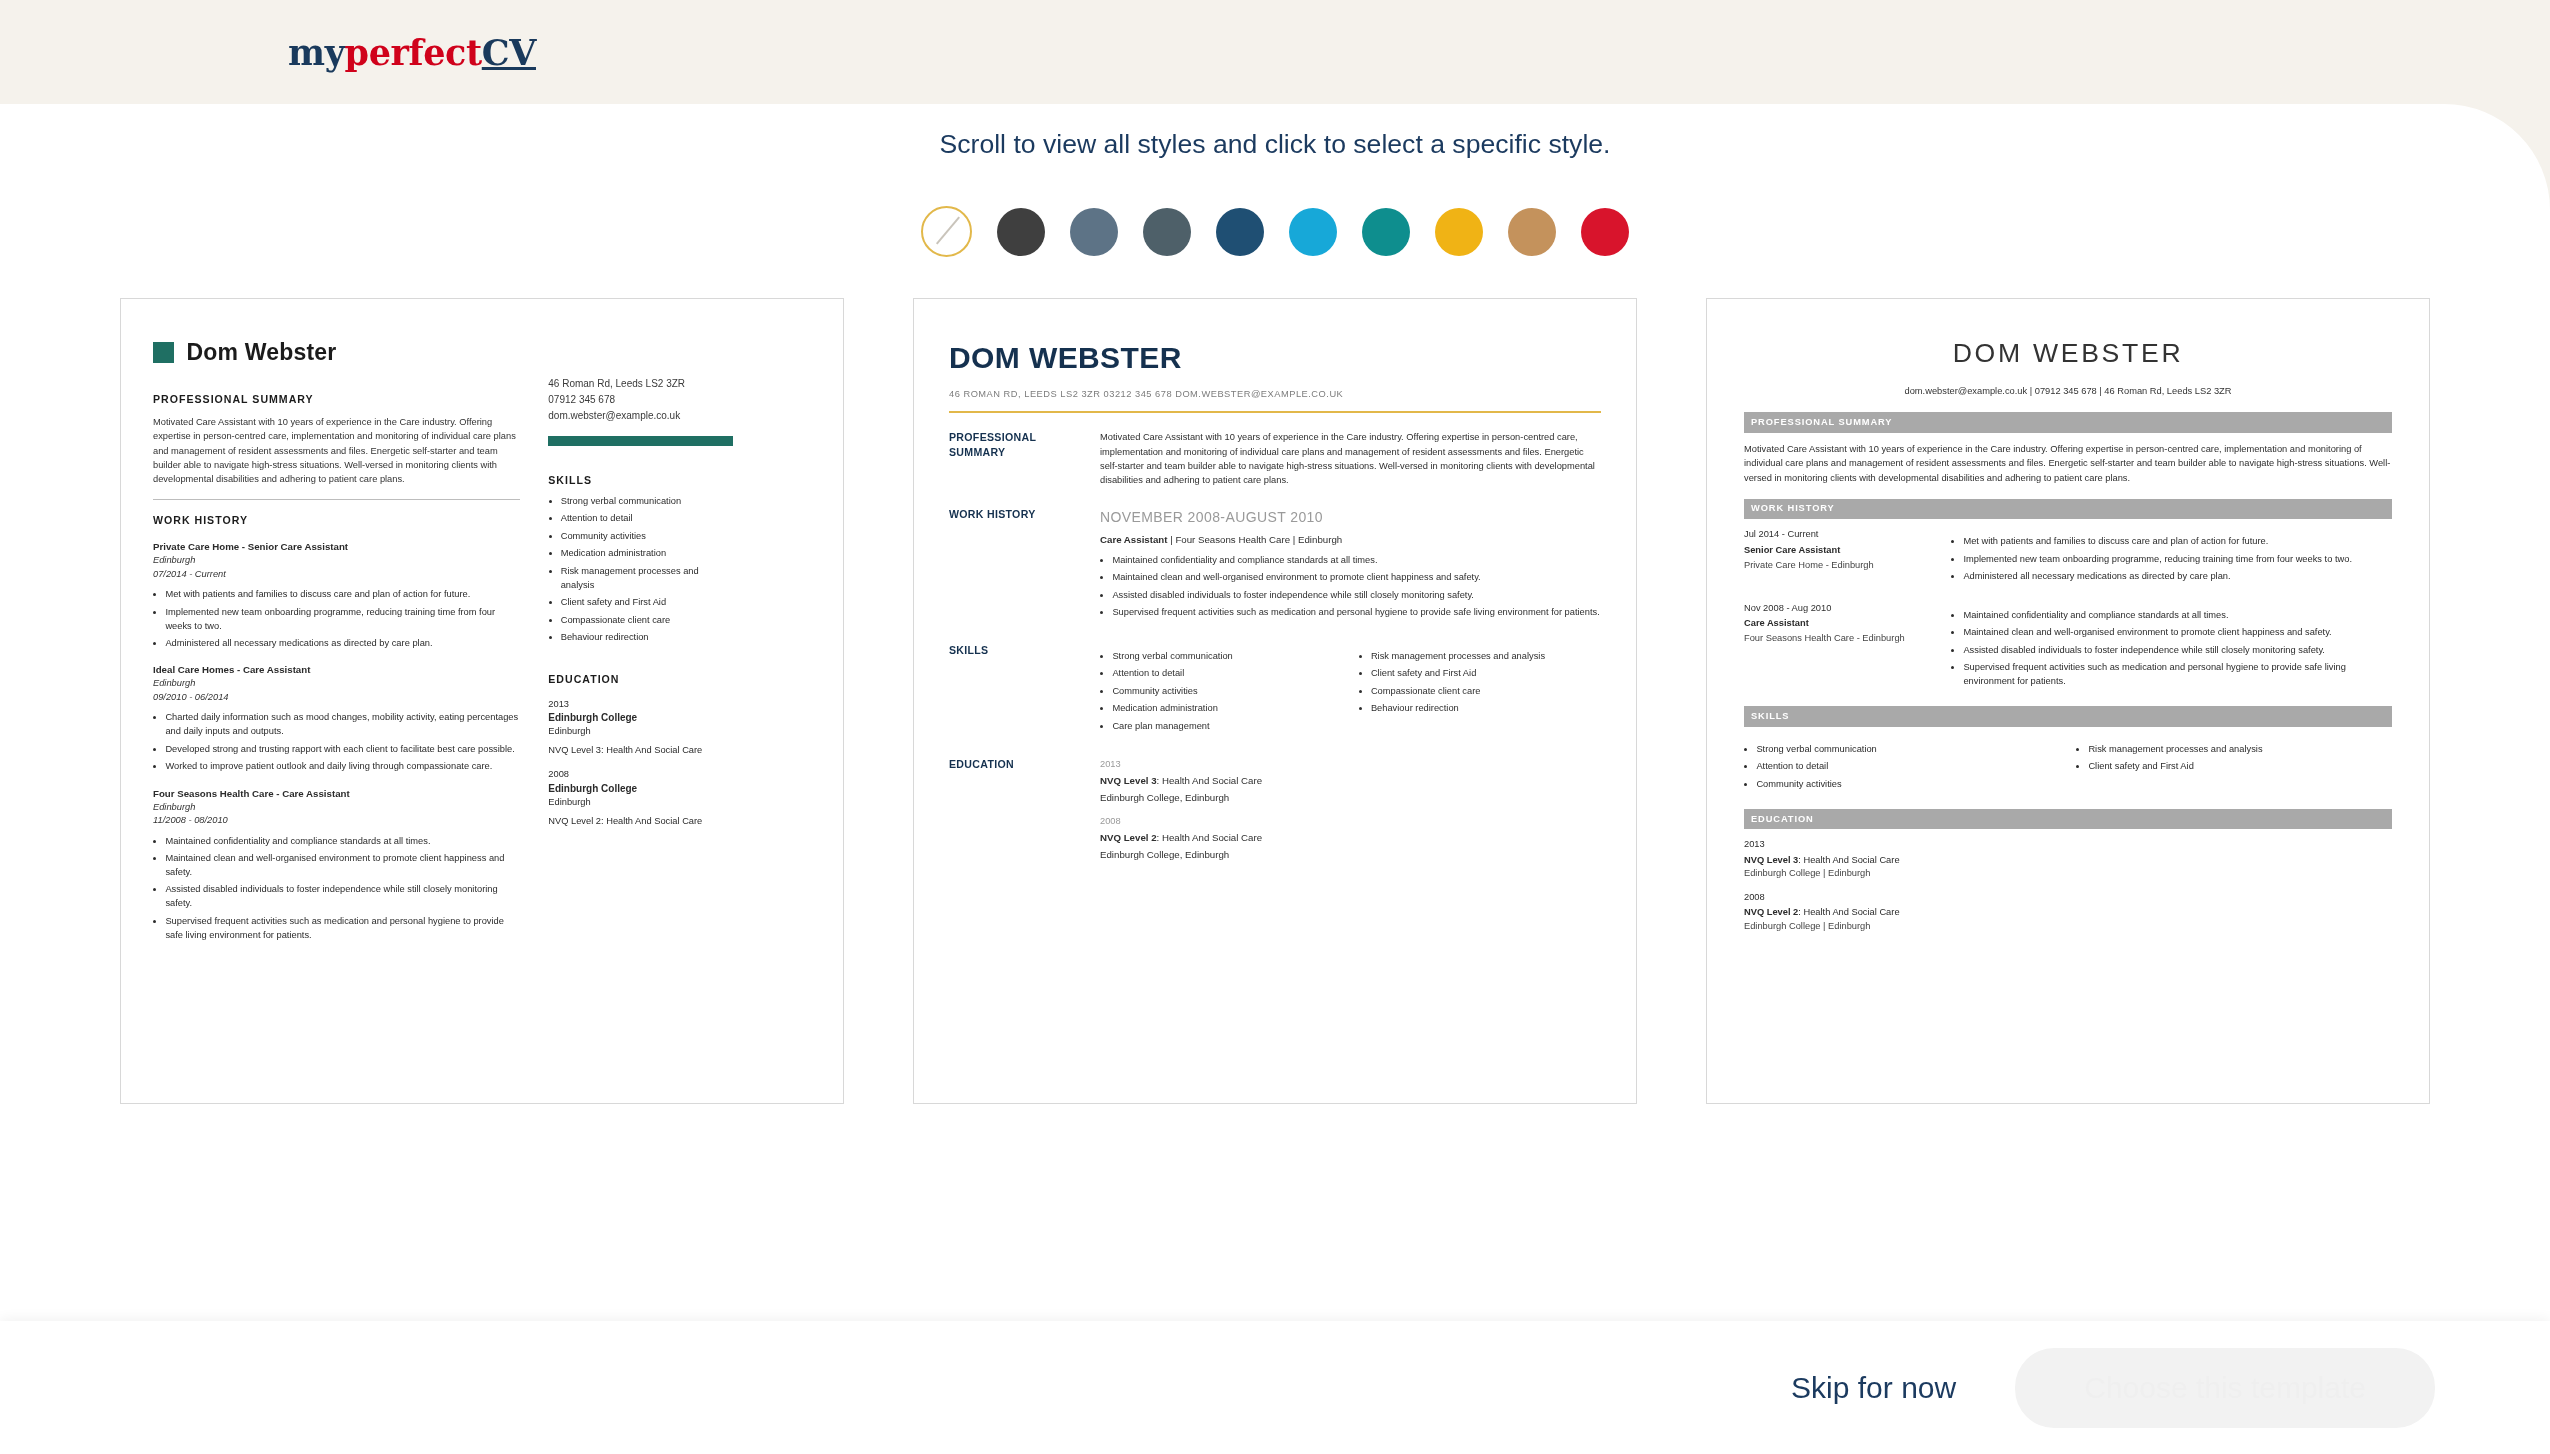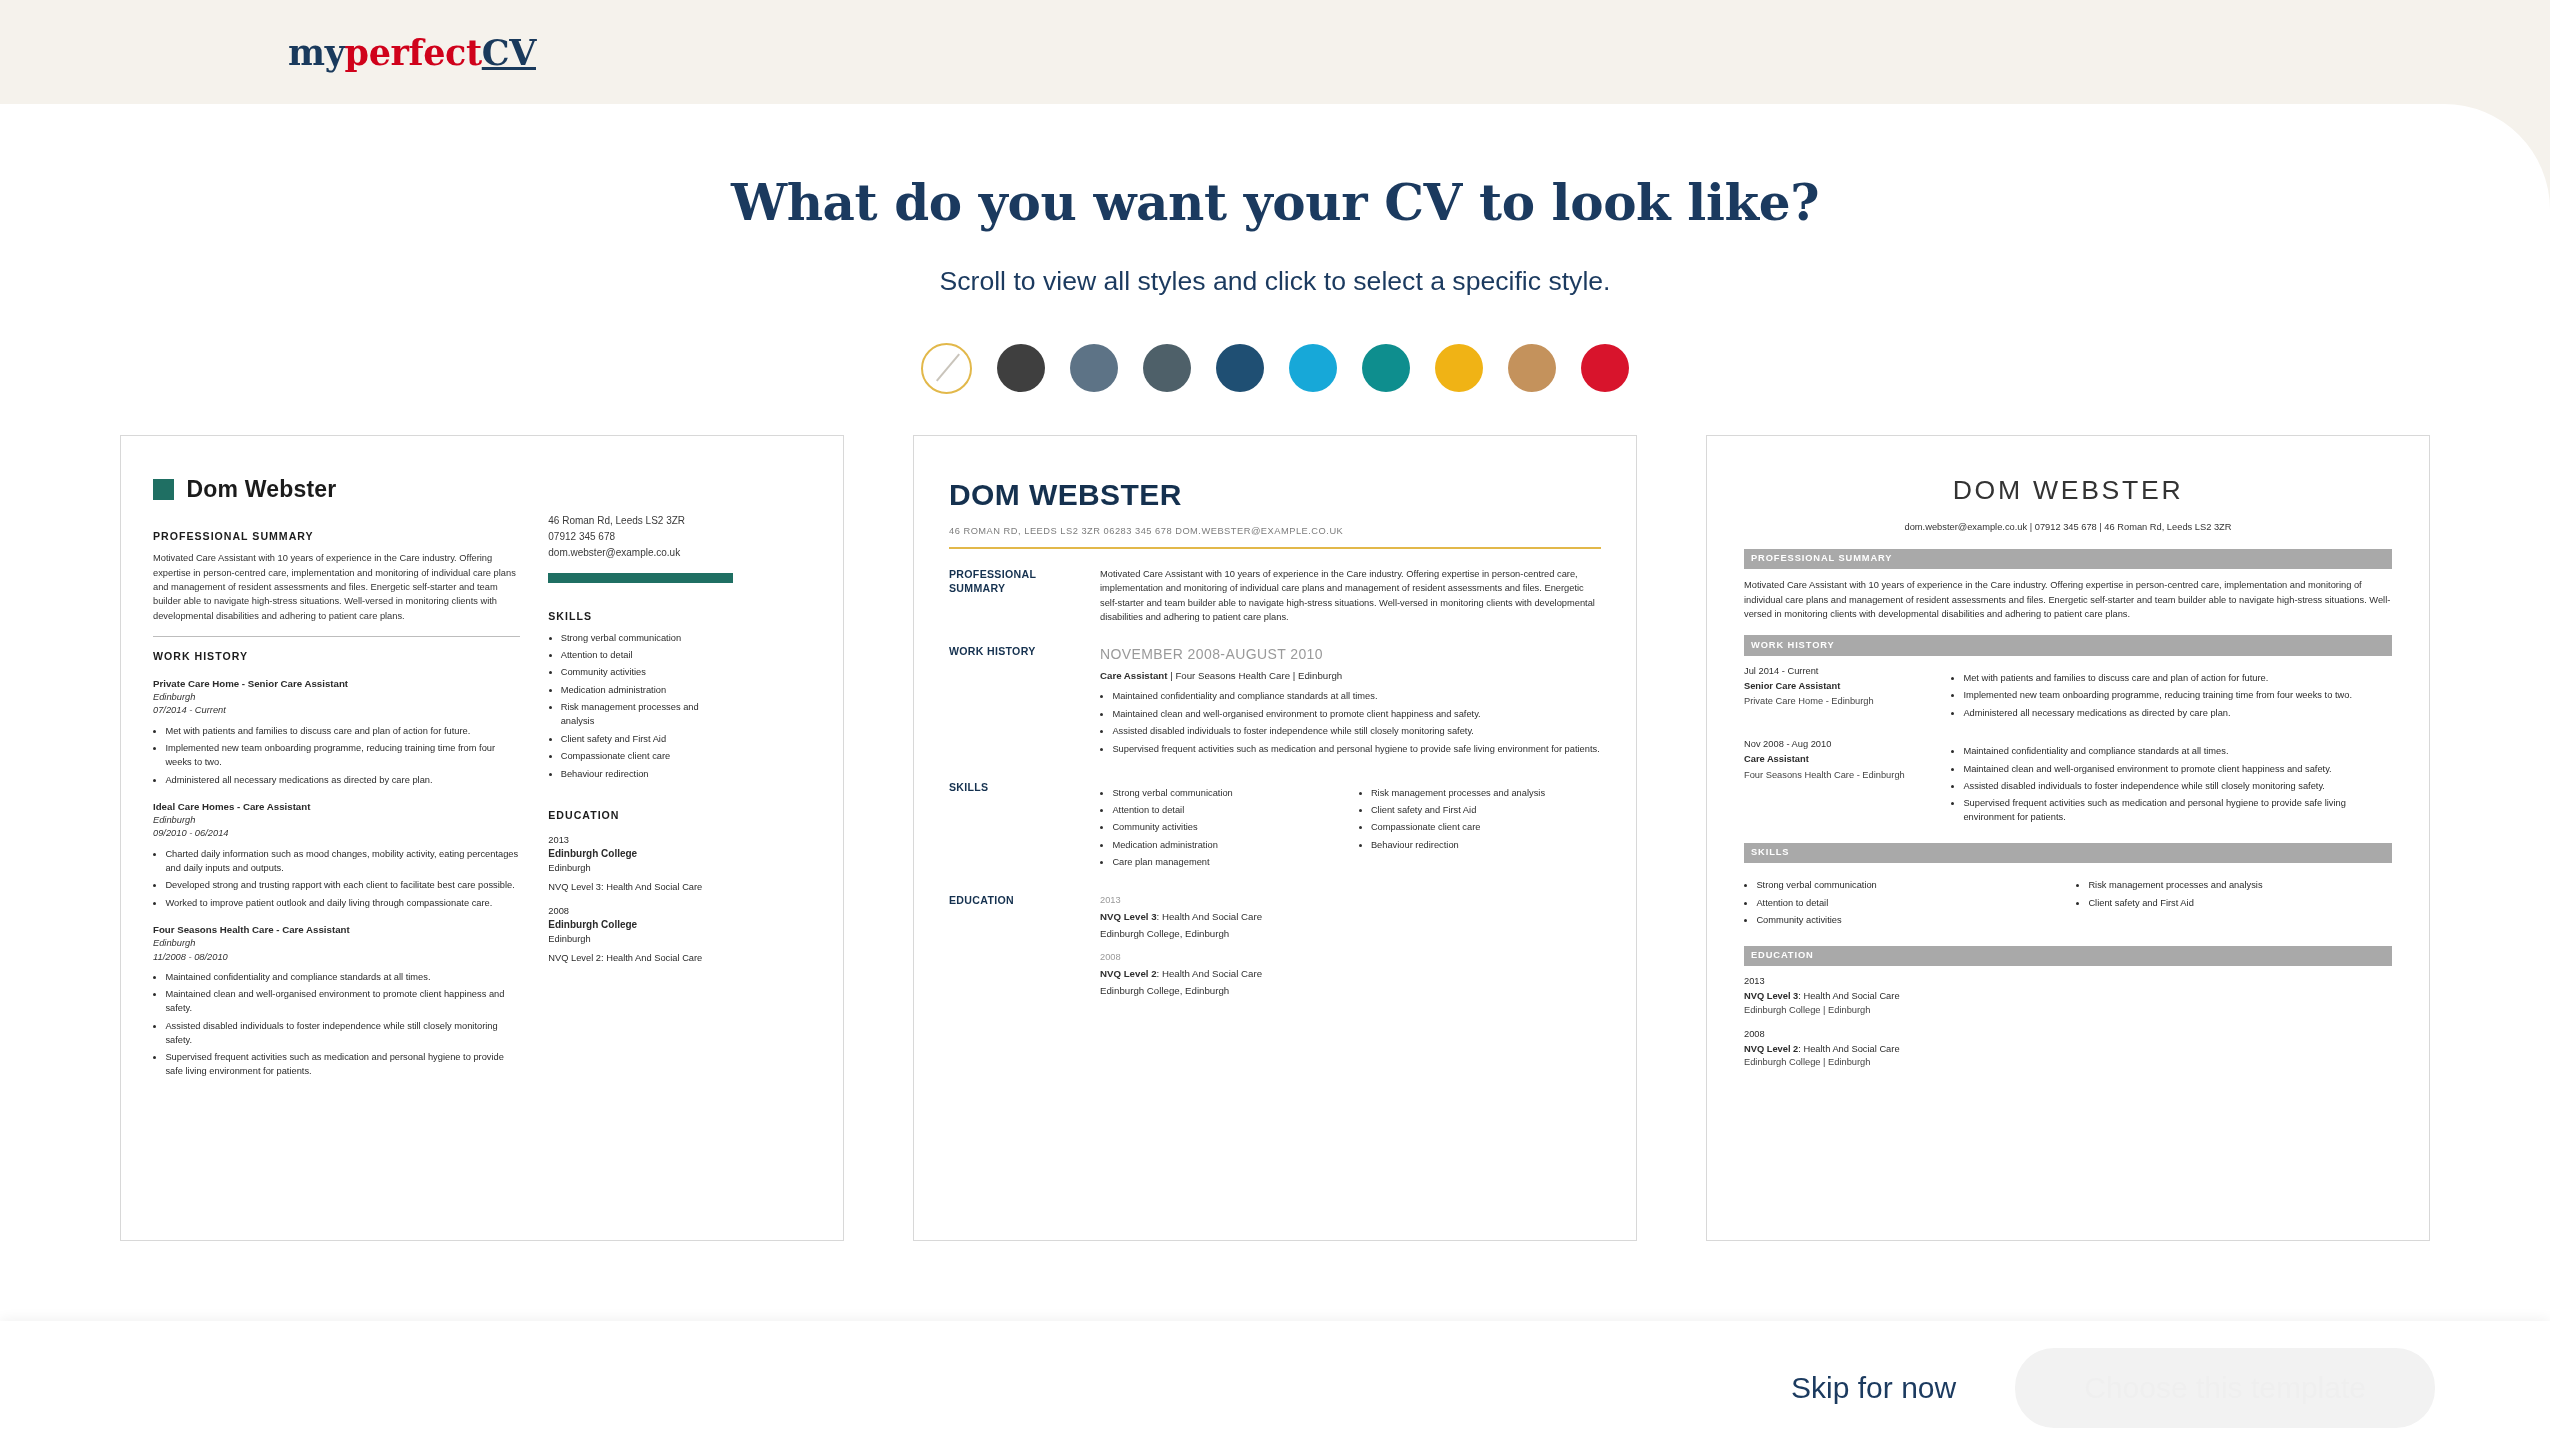--- a/index.html
+++ b/index.html
@@ -196,21 +196,20 @@
 <body>
 
 <div class="topbar">
   <div class="logo">
     <span class="my">my</span><span class="perfect">perfect</span><span class="cv">CV</span>
   </div>
 </div>
 
 <div class="stage">
 
-  <h1 class="headline">What do you want your CV to look like?</h1>
   <div class="subhead">Scroll to view all styles and click to select a specific style.</div>
 
   <div class="swatches">
     <div class="swatch selected"></div>
     <div class="swatch" style="background:#3f3f3f"></div>
     <div class="swatch" style="background:#5d7386"></div>
     <div class="swatch" style="background:#4e6069"></div>
     <div class="swatch" style="background:#1f4f73"></div>
     <div class="swatch" style="background:#17a8d8"></div>
     <div class="swatch" style="background:#0e8e8e"></div>
@@ -291,21 +290,21 @@
           <div class="t1-edu-s">Edinburgh College</div>
           <div class="t1-edu-c">Edinburgh</div>
           <div class="t1-edu-d">NVQ Level 2: Health And Social Care</div>
         </div>
       </div>
     </div>
 
     <div class="card">
       <div class="sheet t2">
         <div class="t2-name">DOM WEBSTER</div>
-        <div class="t2-contact">46 ROMAN RD, LEEDS LS2 3ZR 06283 345 678 DOM.WEBSTER@EXAMPLE.CO.UK</div>
+        <div class="t2-contact">46 ROMAN RD, LEEDS LS2 3ZR 03212 345 678 DOM.WEBSTER@EXAMPLE.CO.UK</div>
         <div class="t2-rule"></div>
 
         <div class="t2-row">
           <div class="t2-lab">PROFESSIONAL<br>SUMMARY</div>
           <div class="t2-body">Motivated Care Assistant with 10 years of experience in the Care industry. Offering expertise in person-centred care, implementation and monitoring of individual care plans and management of resident assessments and files. Energetic self-starter and team builder able to navigate high-stress situations. Well-versed in monitoring clients with developmental disabilities and adhering to patient care plans.</div>
         </div>
 
         <div class="t2-row">
           <div class="t2-lab">WORK HISTORY</div>
           <div class="t2-body">

